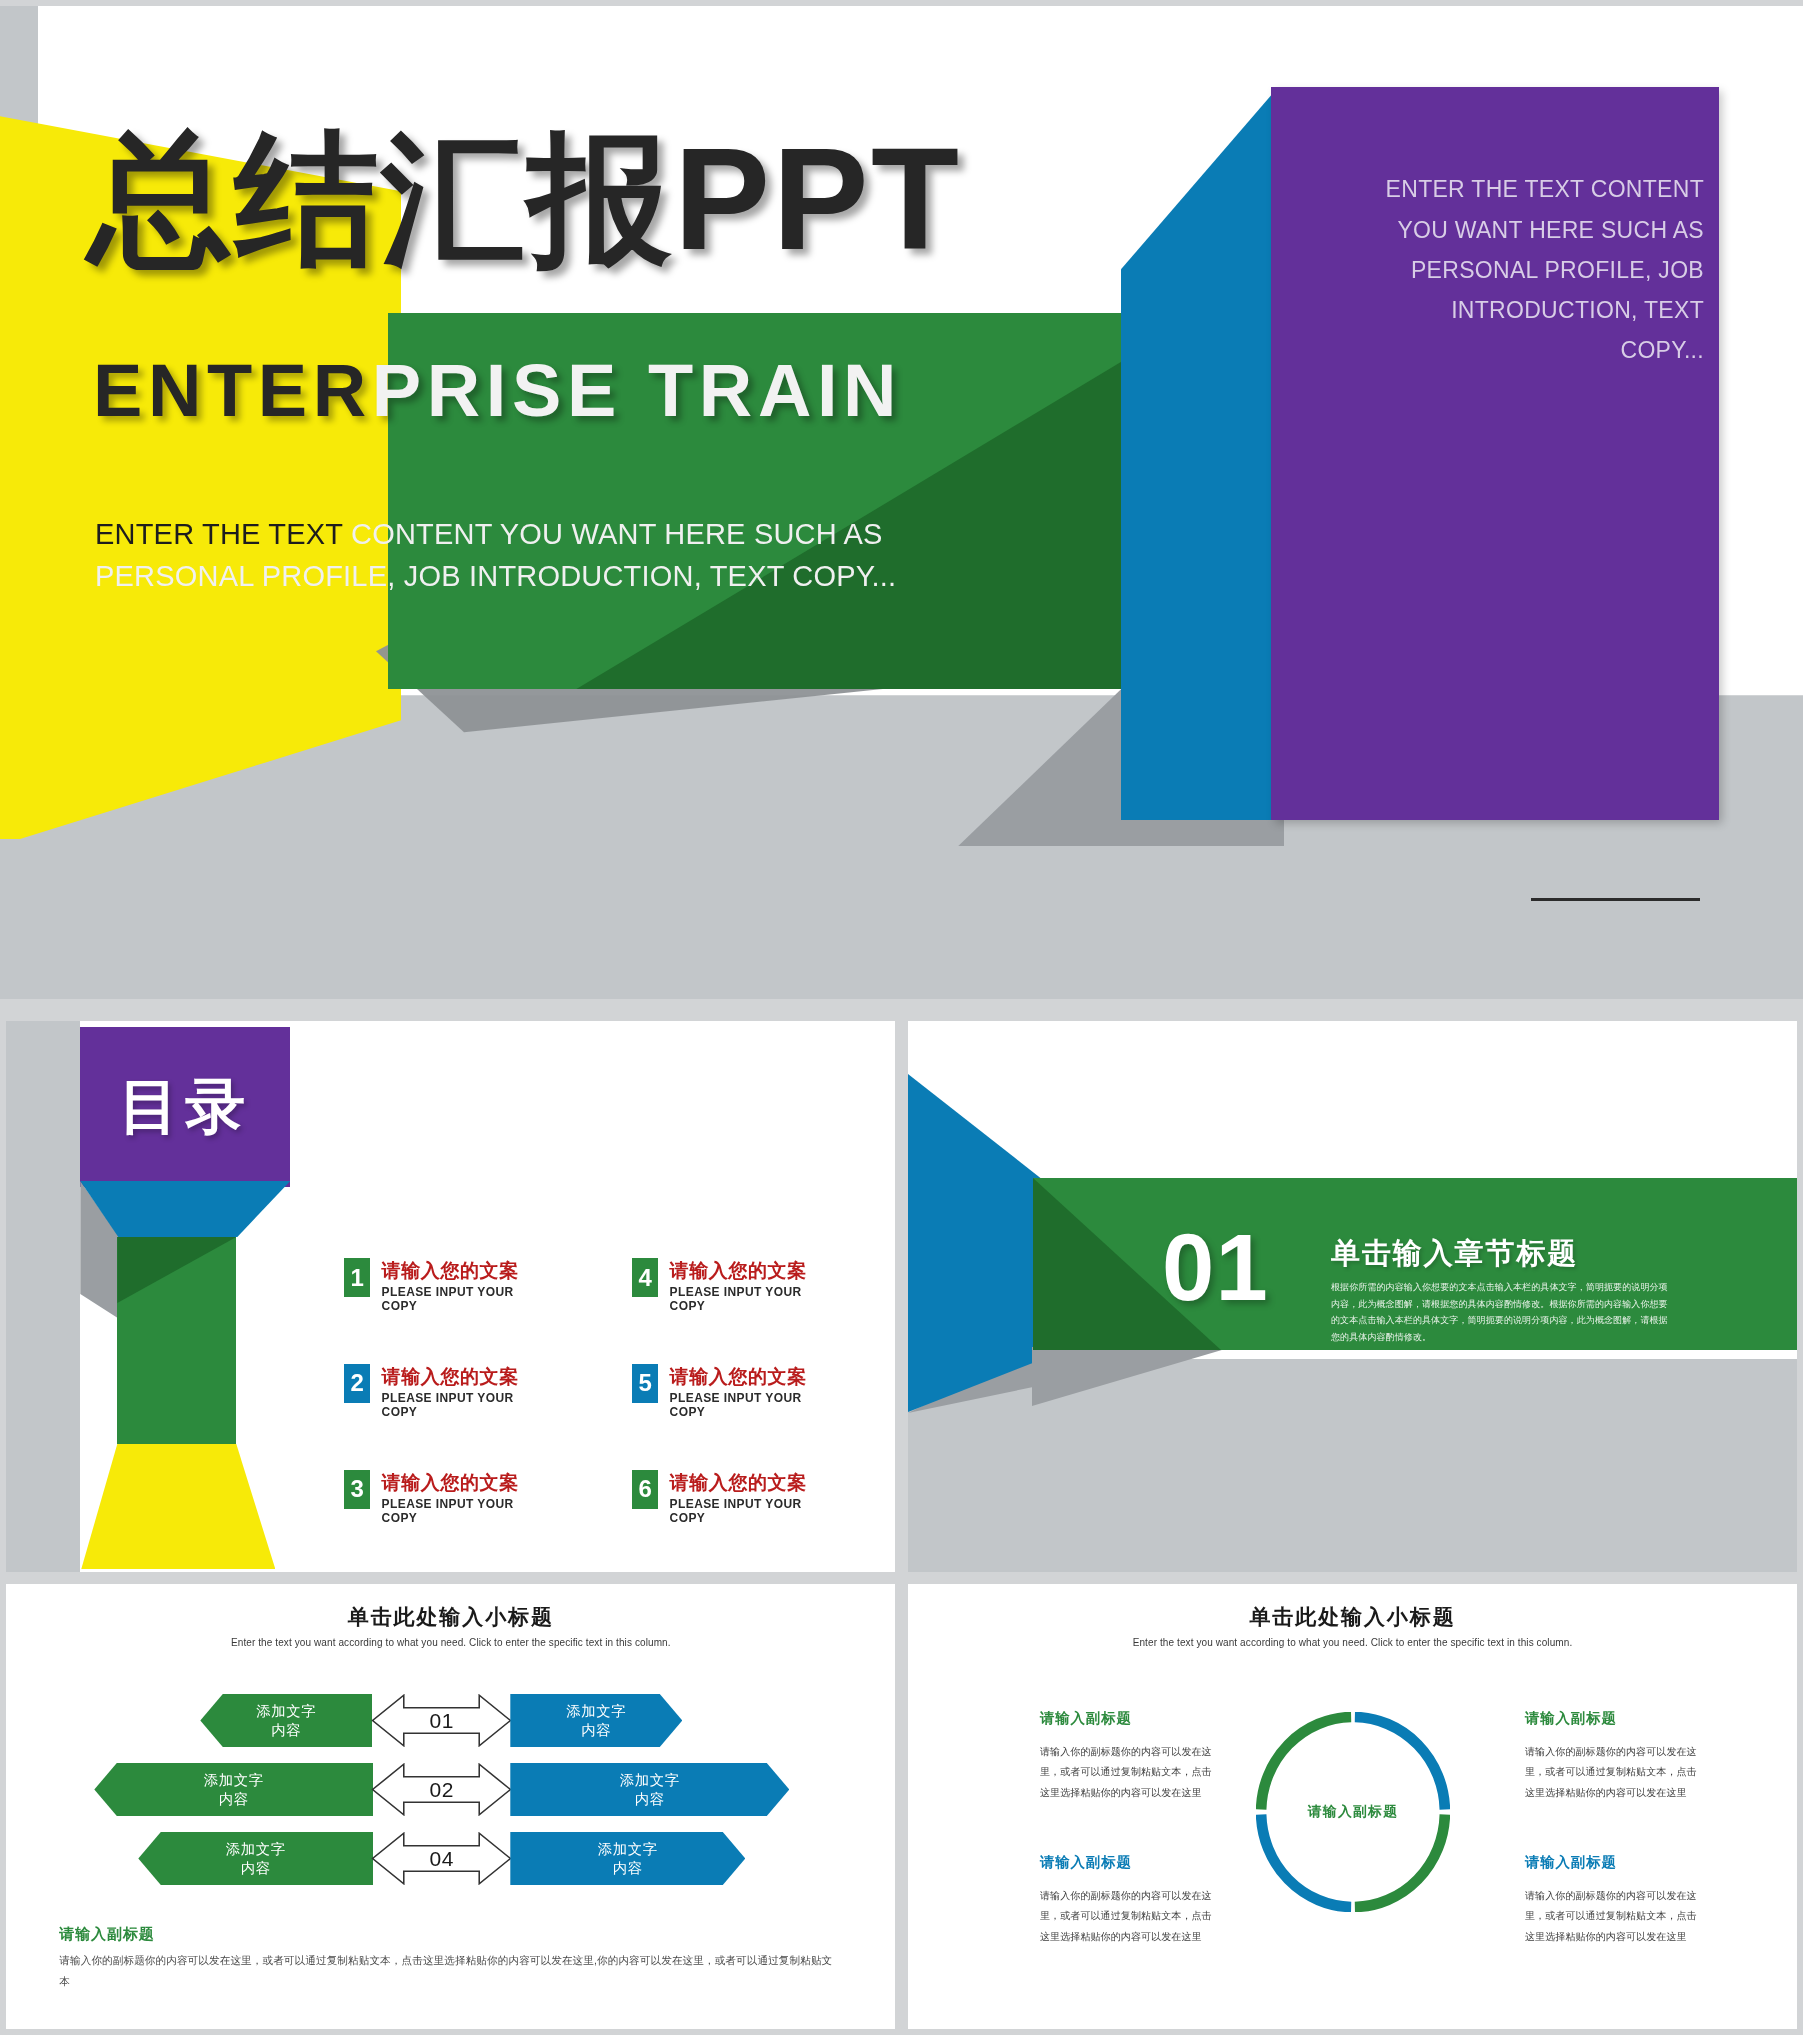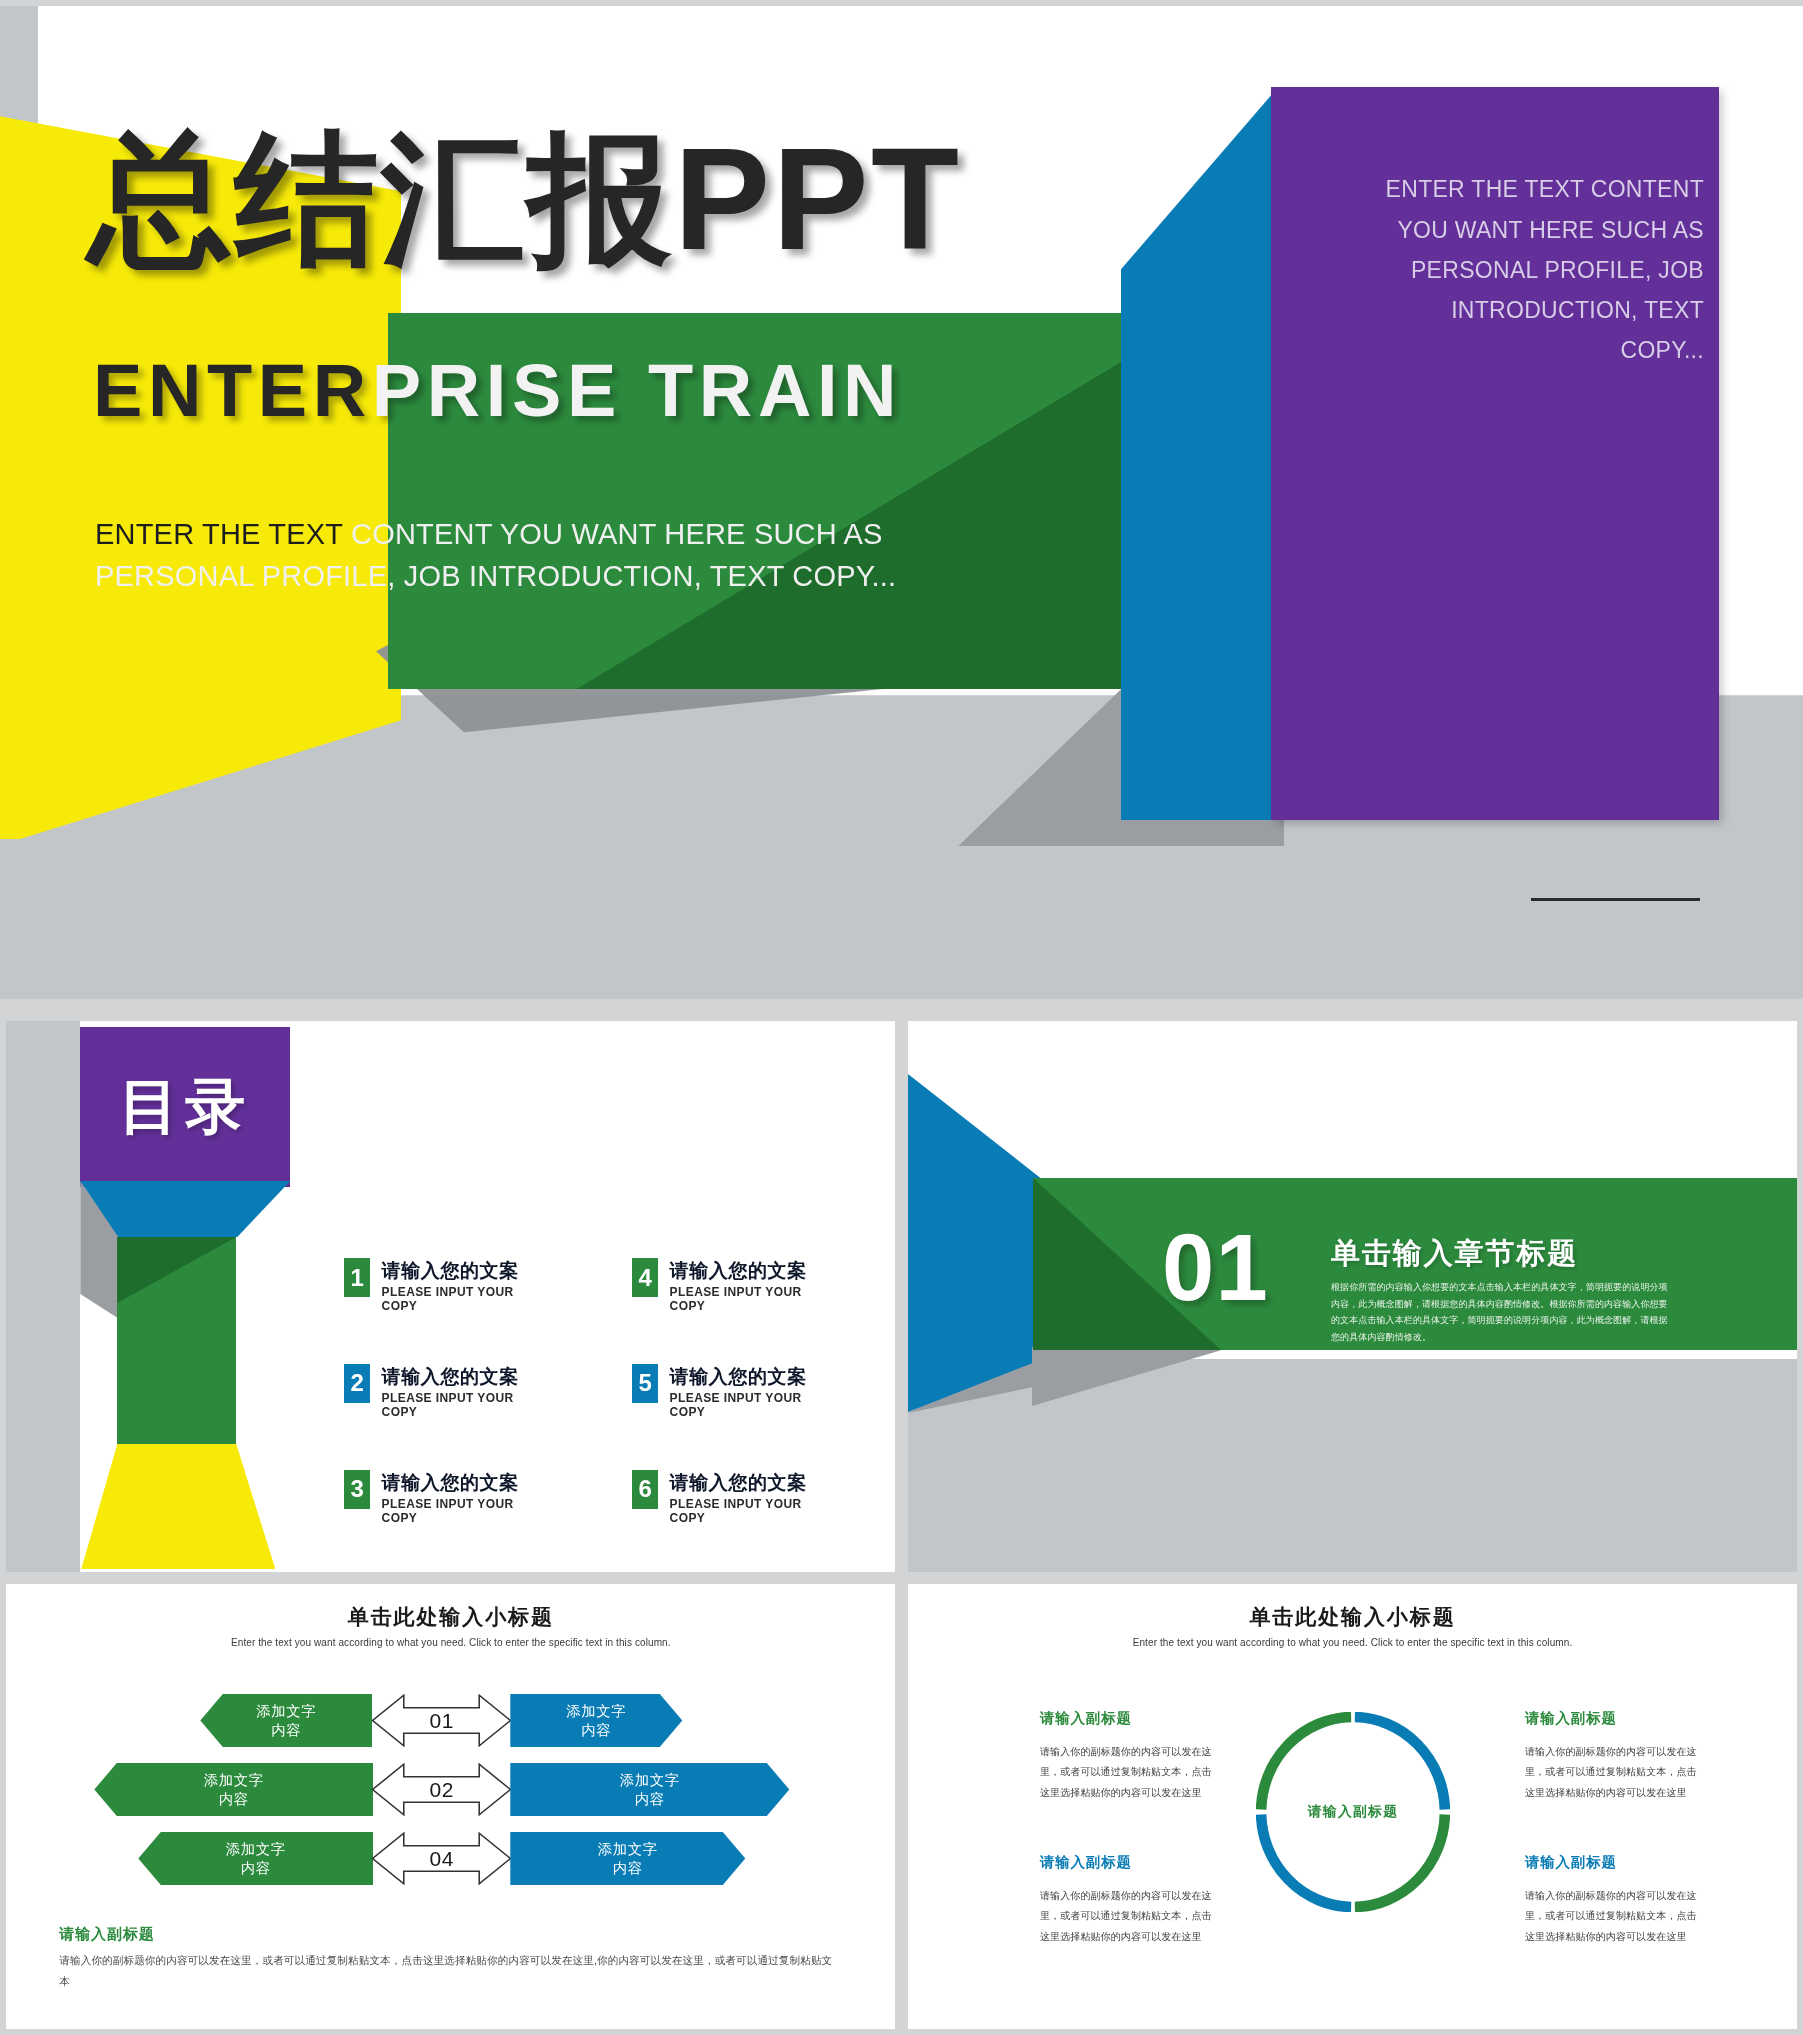--- a/index.html
+++ b/index.html
@@ -149,21 +149,21 @@
   .s2-row { display: flex; gap: 81px; margin-bottom: 51px; }
   .s2-item { display: flex; align-items: flex-start; gap: 11.3px; width: 207px; }
   .s2-badge {
     width: 26px; height: 39px; flex: 0 0 26px;
     display: flex; align-items: center; justify-content: center;
     color: #fff; font-size: 24px; font-weight: 700; line-height: 1;
   }
   .s2-badge.green { background: #2c8a3d; }
   .s2-badge.blue  { background: #0a7cb5; }
   .s2-texts { padding-top: 1.3px; }
-  .s2-cn { font-size: 19px; font-weight: 700; color: #0f172a; line-height: 1.25; letter-spacing: 0.6px; }
+  .s2-cn { font-size: 19px; font-weight: 700; color: #b91c1c; line-height: 1.25; letter-spacing: 0.6px; }
   .s2-en { font-size: 12px; font-weight: 700; color: #2b2b2b; letter-spacing: 0.4px; margin-top: 1.9px; }
 
   
   #slide-section { left: 908px; top: 1021px; width: 889px; height: 551px; }
   .s3-gray-floor {
     position: absolute; left: 0; top: 338px; width: 889px; height: 213px; background: #c2c6c9;
   }
   .s3-blue {
     position: absolute; left: 0; top: 53px; width: 135px; height: 338px;
     background: #0a7cb5;

